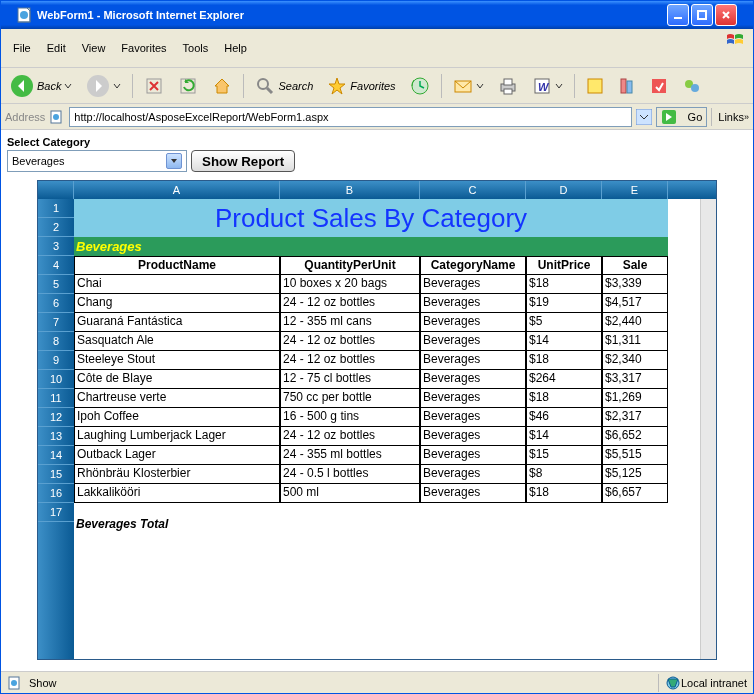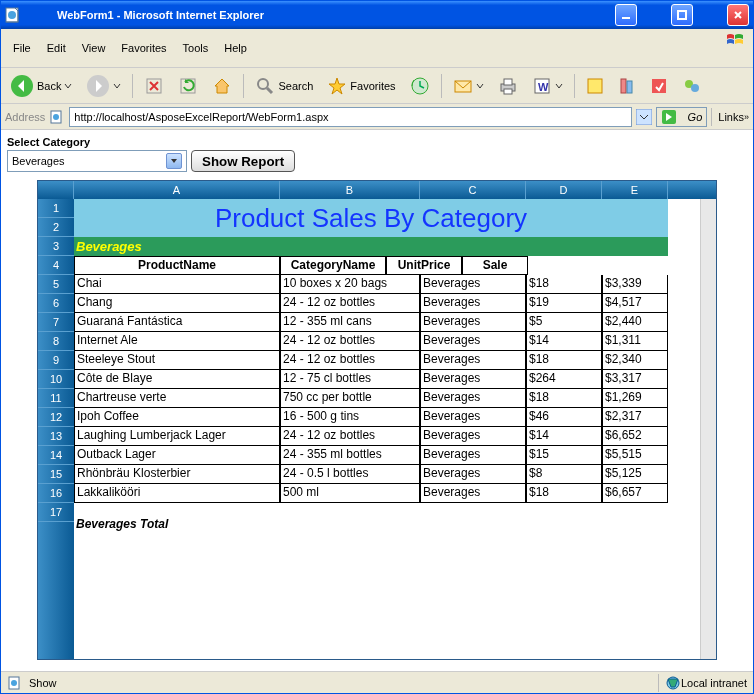--- a/index.html
+++ b/index.html
@@ -1,33 +1,33 @@
 <!DOCTYPE html>
 <html><head>
 <meta charset="utf-8">
 <style>
   * { box-sizing: border-box; }
   body { margin: 0; font-family: Tahoma, Arial, sans-serif; font-size: 11px; background: #fff; }
   .window { width: 754px; height: 694px; border: 1px solid #0054E3; background: #ECE9D8; display: flex; flex-direction: column; }
-  .titlebar { height: 28px; background: linear-gradient(to bottom, #3B91FF 0%, #0054E3 15%, #0054E3 85%, #0040AB 100%); color: white; display: flex; align-items: center; padding: 0 4px; gap: 32px; }
+  .titlebar { height: 28px; background: linear-gradient(to bottom, #3B91FF 0%, #0054E3 15%, #0054E3 85%, #0040AB 100%); color: white; display: flex; align-items: center; padding: 0 16px; }
   .titlebar .icon { width: 16px; height: 16px; margin-right: 4px; }
   .titlebar .title { flex: 1; font-weight: bold; }
   .winbtn { width: 22px; height: 22px; border: 1px solid #fff; border-radius: 3px; margin-left: 2px; display: flex; align-items: center; justify-content: center; font-weight: bold; color: white; cursor: pointer; }
   .winbtn.min, .winbtn.max { background: linear-gradient(#6fa6ff,#2d6cff); }
   .winbtn.close { background: linear-gradient(#f77,#d33); }
   .menubar { height: 39px; background: #ECE9D8; display: flex; align-items: center; padding: 0 4px; border-bottom: 1px solid #ccc; position: relative; }
   .menubar span { padding: 2px 8px; cursor: default; }
   .winlogo { position:absolute; right:4px; top:0; width:28px; height:22px; display:flex; align-items:center; justify-content:center; }
   .toolbar { height: 36px; background: #ECE9D8; display: flex; align-items: center; padding: 0 4px; border-bottom: 1px solid #ccc; gap: 4px; }
-  .tbtn { height: 28px; min-width: 28px; border: 1px solid transparent; border-radius: 3px; display: flex; align-items: center; justify-content: center; padding: 0 4px; gap: 3px; cursor:pointer; }
+  .tbtn { height: 28px; min-width: 28px; border: 1px solid transparent; border-radius: 3px; display: flex; align-items: center; justify-content: center; padding: 0 4px; gap: 3px; cursor:pointer;font-style:italic; }
   .tsep { width: 1px; height: 24px; background: #bbb; margin: 0 2px; }
   .addrbar { height: 26px; background: #ECE9D8; display: flex; align-items: center; padding: 0 4px; border-bottom: 1px solid #ccc; gap: 4px; }
   .addrbar .addrlabel { color: #888; }
   .addrbar input { flex: 1; height: 20px; border: 1px solid #7F9DB9; padding: 0 4px; font-size: 11px; }
-  .gobtn { height: 20px; display: flex; align-items: center; gap: 11px; padding: 0 4px; border: 1px solid #7F9DB9; background: #ECE9D8; cursor:pointer;font-style:italic;}
+  .gobtn { height: 20px; display: flex; align-items: center; gap: 11px; padding: 0 4px; border: 1px solid #7F9DB9; background: #ECE9D8; cursor:pointer;}
   .content { flex: 1; background: white; overflow: hidden; position: relative; padding: 6px; }
   .lbl { font-weight: bold; }
   .catrow { display: flex; align-items: center; gap: 4px; margin-top: 2px; }
   .catsel { width: 180px; height: 22px; border: 1px solid #7F9DB9; background: white; display: flex; align-items: center; padding: 0 4px; justify-content: space-between; cursor:pointer; }
   .catsel .dd { width: 16px; height: 16px; background: linear-gradient(#cde3ff,#8fb8ef); border:1px solid #6f93d2; display:flex; align-items:center; justify-content:center; border-radius:2px; }
   .showbtn { height: 22px; border: 1px solid #555; border-radius: 4px; background: linear-gradient(#fff,#ddd); padding: 0 10px; font-weight: bold; cursor:pointer; }
   .gridwrap { margin-top: 8px; border: 1px solid #2a5a8a; width: 680px; height: 480px; display: flex; flex-direction: column; margin-left: auto; margin-right: auto; }
   .grid-colhead { display: flex; height: 18px; background: linear-gradient(#3c8fc7,#0a5a94); color: white; }
   .rowhead-corner { width: 36px; background: linear-gradient(#3c8fc7,#0a5a94); border-right: 1px solid #5aa0d0; }
   .colhead { border-right: 1px solid #5aa0d0; text-align: center; line-height: 18px; font-size: 11px; }
@@ -272,20 +272,21 @@
             <div class="rh">14</div>
             <div class="rh">15</div>
             <div class="rh">16</div>
             <div class="rh">17</div>
           </div>
         <div class="cells">
           <div class="merge-title">Product Sales By Category</div>
           <div class="catcell">Beverages</div>
           <div class="hdrrow">
             <div class="colA">ProductName</div>
+            <div class="colB">QuantityPerUnit</div>
             <div class="colC">CategoryName</div>
             <div class="colD">UnitPrice</div>
             <div class="colE">Sale</div>
           </div>
           <div id="datarows">
               <div class="datarow" style="top: 76px;">
                 <div class="colA">Chai</div>
                 <div class="colB">10 boxes x 20 bags</div>
                 <div class="colC">Beverages</div>
                 <div class="colD">$18</div>
@@ -299,21 +300,21 @@
                 <div class="colE">$4,517</div>
               </div>
               <div class="datarow" style="top: 114px;">
                 <div class="colA">Guaraná Fantástica</div>
                 <div class="colB">12 - 355 ml cans</div>
                 <div class="colC">Beverages</div>
                 <div class="colD">$5</div>
                 <div class="colE">$2,440</div>
               </div>
               <div class="datarow" style="top: 133px;">
-                <div class="colA">Internet Ale</div>
+                <div class="colA">Sasquatch Ale</div>
                 <div class="colB">24 - 12 oz bottles</div>
                 <div class="colC">Beverages</div>
                 <div class="colD">$14</div>
                 <div class="colE">$1,311</div>
               </div>
               <div class="datarow" style="top: 152px;">
                 <div class="colA">Steeleye Stout</div>
                 <div class="colB">24 - 12 oz bottles</div>
                 <div class="colC">Beverages</div>
                 <div class="colD">$18</div>

